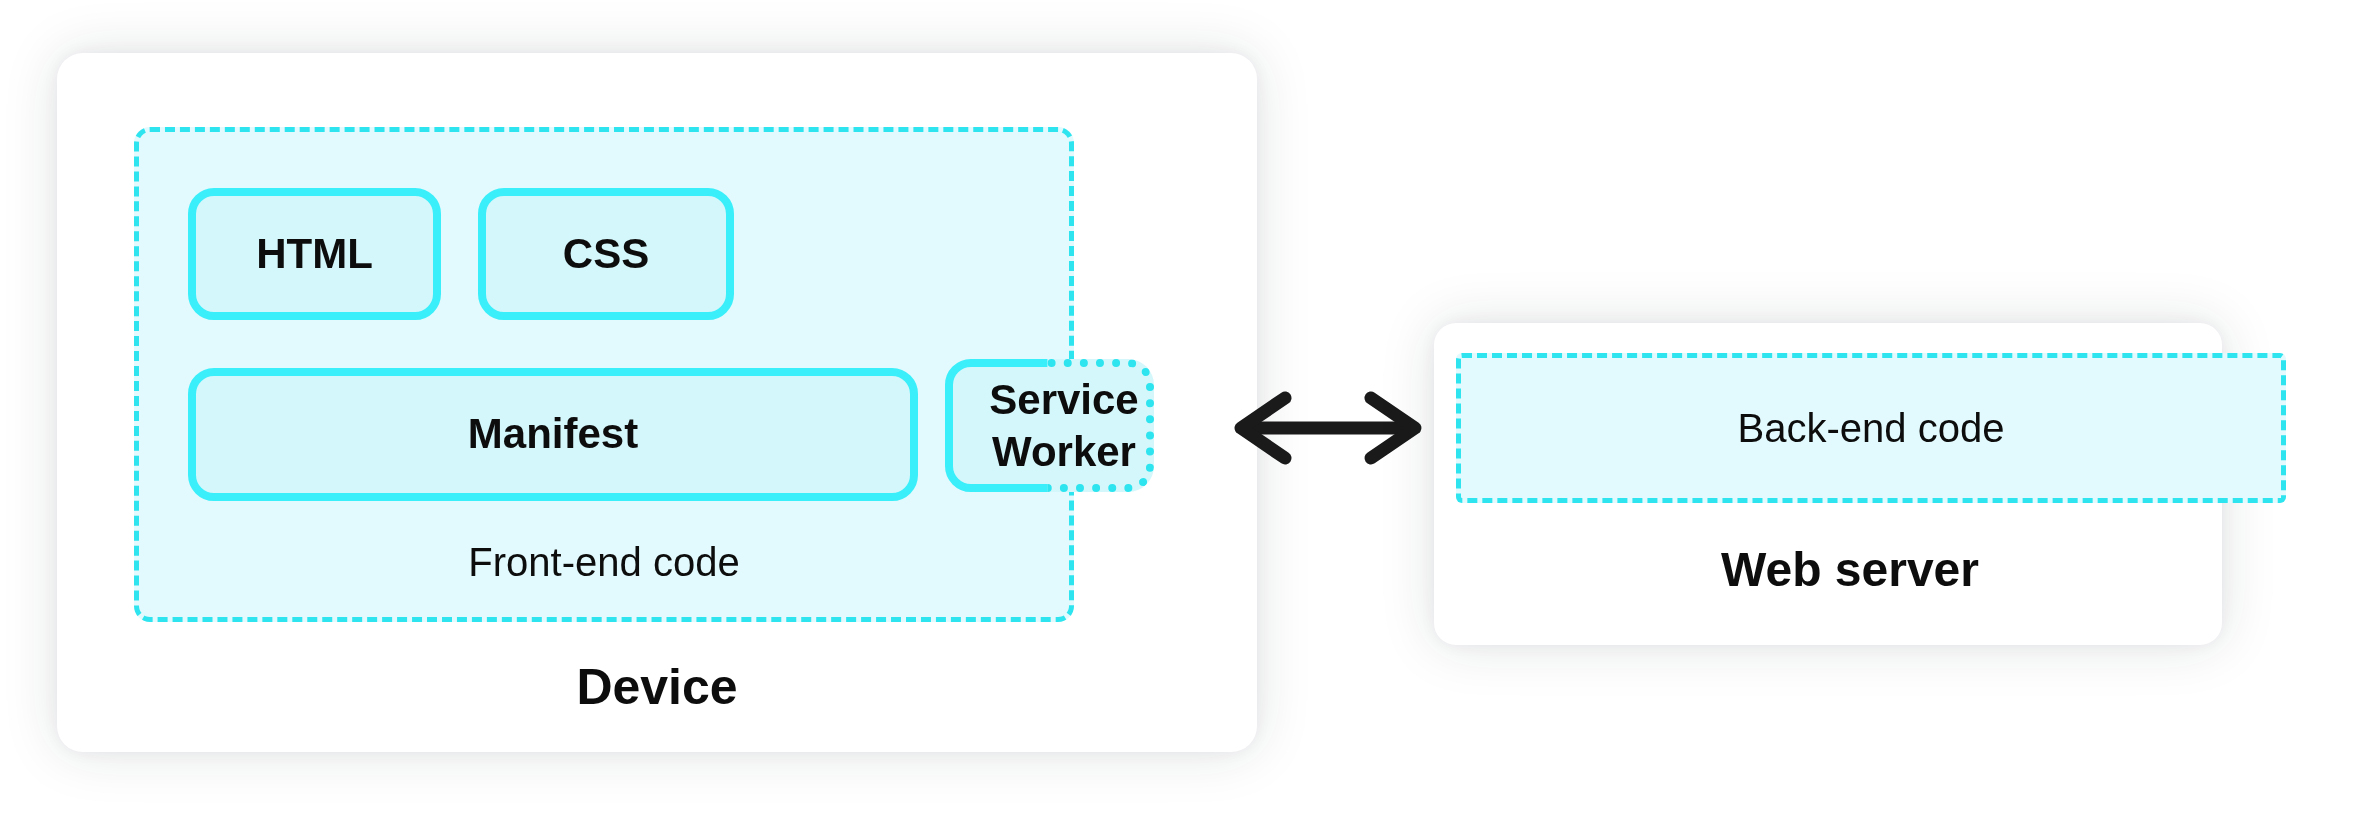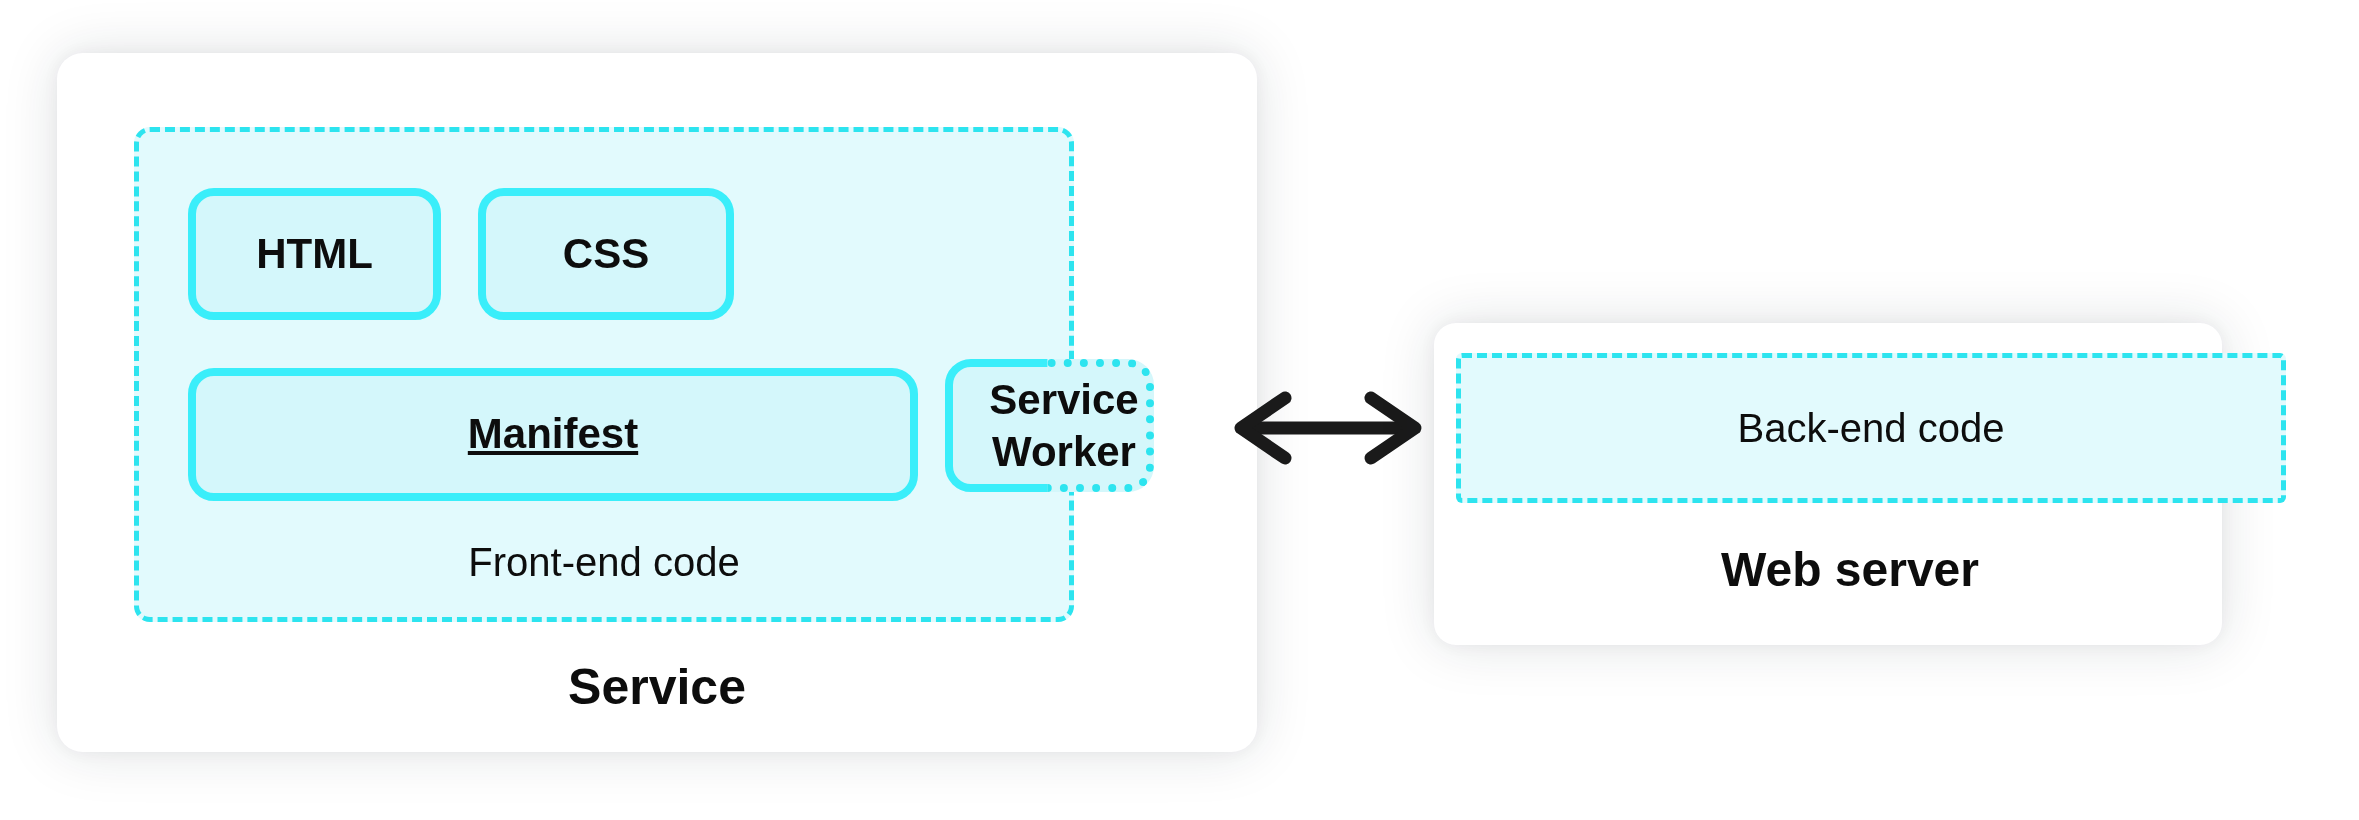--- a/index.html
+++ b/index.html
@@ -44,21 +44,21 @@
     position:absolute;
     background:var(--box_fill);
     border:8px solid var(--cyan_border);
     border-radius:26px;
     display:flex;align-items:center;justify-content:center;
     font-weight:bold;font-size:42px;line-height:1.15;
   }
   #html-box{left:49px;top:56px;width:253px;height:132px;}
   #css-box{left:339px;top:56px;width:256px;height:132px;align-items:center;}
   #js-box{left:631px;top:56px;width:260px;height:132px;}
-  #manifest-box{left:49px;top:236px;width:730px;height:133px;text-decoration:underline;}
+  #manifest-box{left:49px;top:236px;width:730px;height:133px;}
 
   
   #sw-box{
     position:absolute;left:888px;top:306px;width:209px;height:133px;
     background:var(--box_fill);border-radius:26px;z-index:3;
     display:flex;align-items:center;justify-content:flex-end;
   }
   .sw-border{position:absolute;inset:0;border-radius:26px;pointer-events:none;}
   .sw-border.solid{border:8px solid var(--cyan_border);clip-path:inset(0 51% 0 0);}
   .sw-border.dotted{border:8px dotted var(--cyan_dashed);clip-path:inset(0 0 0 49%);}
@@ -105,21 +105,21 @@
 
     <div class="soft-label" id="frontend-label">Front-end code</div>
   </div>
 
   <div id="sw-box">
     <div class="sw-border solid"></div>
     <div class="sw-border dotted"></div>
     <span class="lbl">Service Worker</span>
   </div>
 
-  <div class="title-label" id="device-title">Service</div>
+  <div class="title-label" id="device-title">Device</div>
 </div>
 
 <svg id="arrow" viewBox="0 0 210 80" aria-hidden="true">
   <line x1="26" y1="40" x2="184" y2="40" stroke-width="13" stroke-linecap="round" stroke="#1a1a1a"></line>
   <polyline points="62,10 18,40 62,70" fill="none" stroke-width="13" stroke-linecap="round" stroke-linejoin="round" stroke="#1a1a1a"></polyline>
   <polyline points="148,10 192,40 148,70" fill="none" stroke-width="13" stroke-linecap="round" stroke-linejoin="round" stroke="#1a1a1a"></polyline>
 </svg>
 
 <div class="card" id="web-card">
   <div class="dashed-container" id="backend-box">

